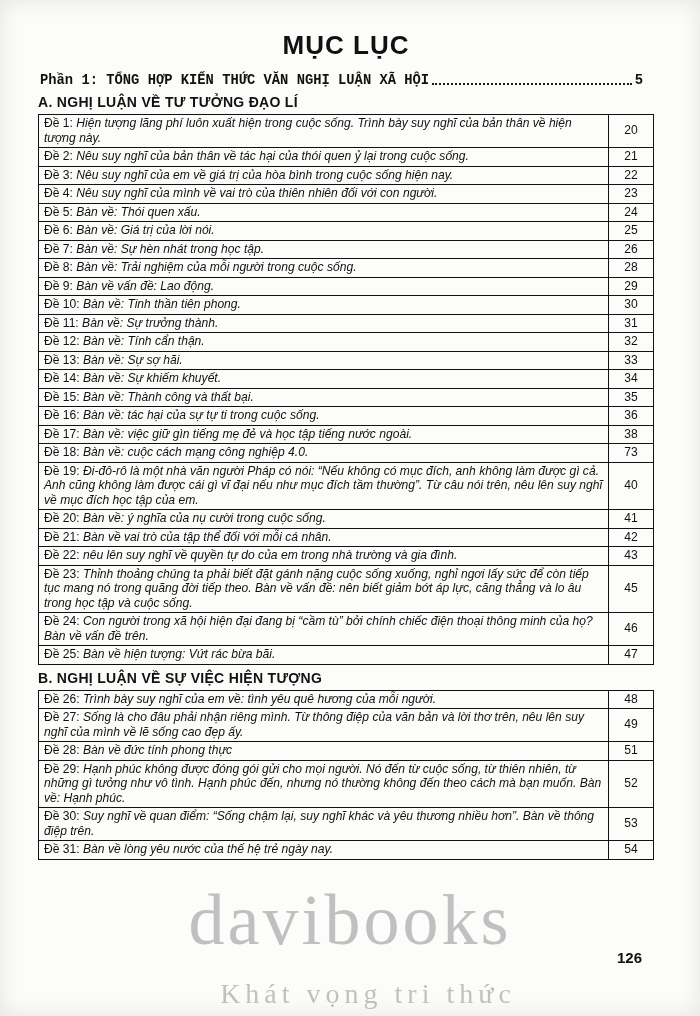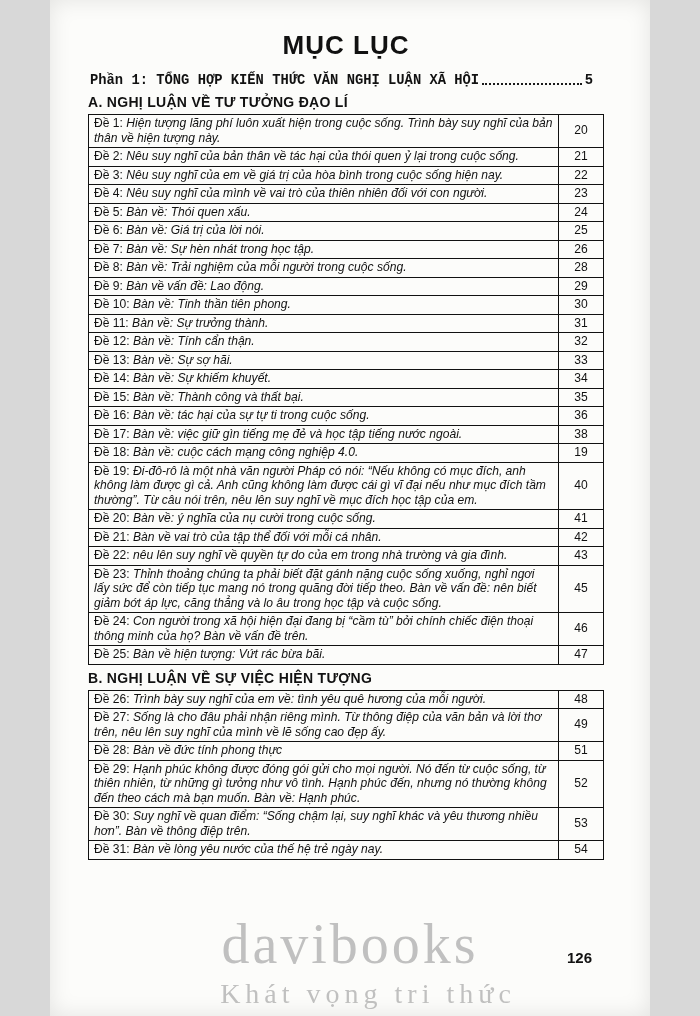--- a/index.html
+++ b/index.html
@@ -1,18 +1,18 @@
 <!DOCTYPE html>
 <html><head>
 <meta charset="utf-8">
 <style>
   html,body { margin:0; padding:0; background:#d8d8d8; }
   .page {
     position:relative;
-    width:600px; height:1016px;
+    width:700px; height:1016px;
     margin:0 auto;
     background:#fcfcfa;
     box-sizing:border-box;
     padding:24px 46px 0 38px;
     font-family:"Liberation Sans","DejaVu Sans",sans-serif;
     color:#111;
     overflow:hidden;
     box-shadow: inset 0 0 22px rgba(0,0,0,0.10);
   }
   .title {
@@ -65,29 +65,29 @@
   .watermark {
     position:absolute;
     left:0; right:0; bottom:6px;
     text-align:center;
     color:#9d9d9d;
     opacity:0.62;
     pointer-events:none;
   }
   .watermark-brand {
     font-family:"Liberation Serif","DejaVu Serif",serif;
-    font-size:56px;
+    font-size:72px;
     line-height:1;
     letter-spacing:3px;
   }
   .watermark-slogan {
     font-family:"Liberation Serif","DejaVu Serif",serif;
     font-size:28px;
     letter-spacing:5px;
-    margin-top:6px;
+    margin-top:22px;
     padding-left:36px;
   }
   .page-number {
     position:absolute;
     right:58px; bottom:50px;
     font-weight:700;
     font-size:15px;
   }
 </style>
 </head>
@@ -172,21 +172,21 @@
           <tr>
             <td class="cell-title"><b class="entry-label">Đề 16:</b> <i class="entry-text">Bàn về: tác hại của sự tự ti trong cuộc sống.</i></td>
             <td class="cell-page">36</td>
           </tr>
           <tr>
             <td class="cell-title"><b class="entry-label">Đề 17:</b> <i class="entry-text">Bàn về: việc giữ gìn tiếng mẹ đẻ và học tập tiếng nước ngoài.</i></td>
             <td class="cell-page">38</td>
           </tr>
           <tr>
             <td class="cell-title"><b class="entry-label">Đề 18:</b> <i class="entry-text">Bàn về: cuộc cách mạng công nghiệp 4.0.</i></td>
-            <td class="cell-page">19</td>
+            <td class="cell-page">73</td>
           </tr>
           <tr>
             <td class="cell-title"><b class="entry-label">Đề 19:</b> <i class="entry-text">Đi-đô-rô là một nhà văn người Pháp có nói: “Nếu không có mục đích, anh không làm được gì cả. Anh cũng không làm được cái gì vĩ đại nếu như mục đích tầm thường”. Từ câu nói trên, nêu lên suy nghĩ về mục đích học tập của em.</i></td>
             <td class="cell-page">40</td>
           </tr>
           <tr>
             <td class="cell-title"><b class="entry-label">Đề 20:</b> <i class="entry-text">Bàn về: ý nghĩa của nụ cười trong cuộc sống.</i></td>
             <td class="cell-page">41</td>
           </tr>
           <tr>

